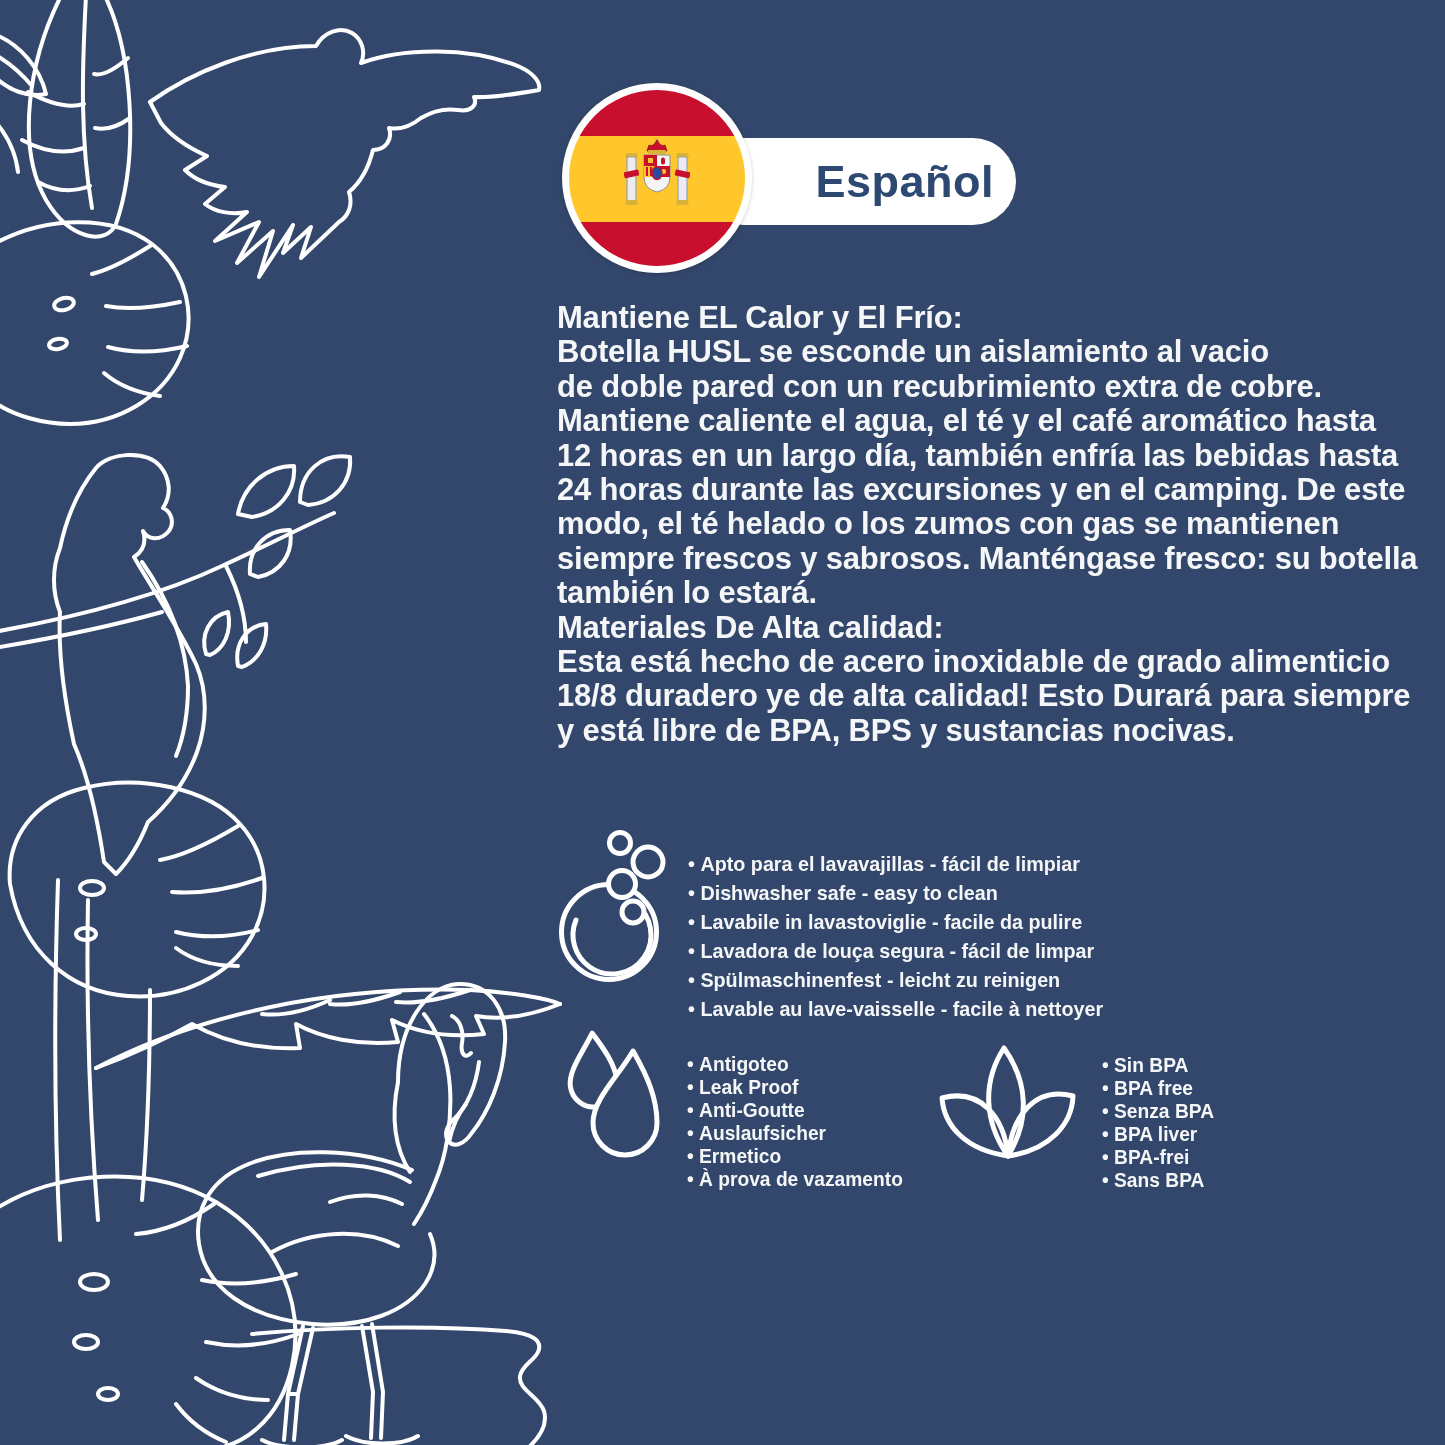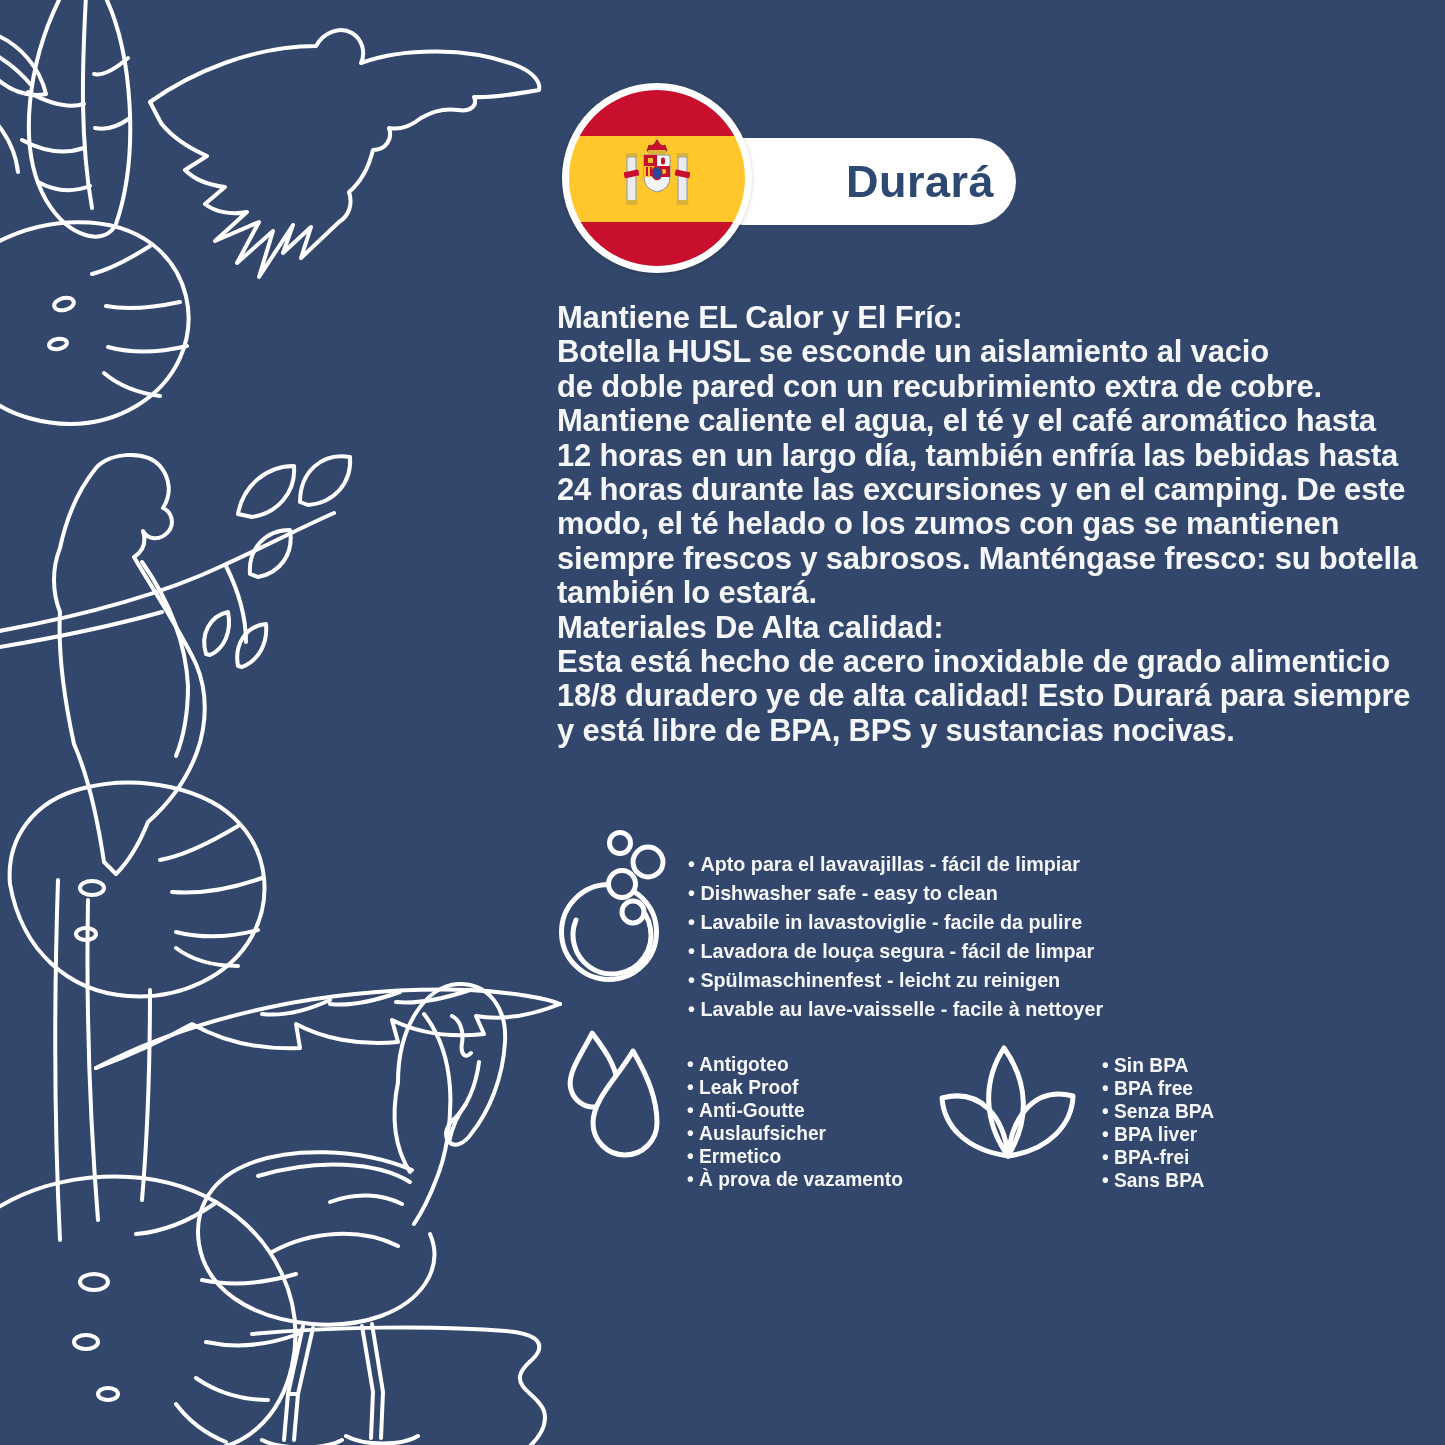--- a/index.html
+++ b/index.html
@@ -121,21 +121,21 @@
       <path d="M 303 1326 L 288 1394 L 284 1440 M 313 1328 L 298 1394 L 294 1440 M 288 1394 L 298 1394"></path>
       <path d="M 362 1326 L 373 1392 L 371 1438 M 372 1324 L 383 1392 L 381 1438"></path>
       <path d="M 262 1440 C 282 1450 324 1450 342 1440 M 346 1436 C 364 1446 402 1446 418 1436"></path>
     </g>
     <g>
       <path d="M 252 1334 C 330 1327 432 1325 506 1331 C 533 1333 543 1341 538 1352 C 534 1361 522 1365 520 1376 C 518 1390 539 1396 544 1411 C 548 1425 539 1438 528 1448"></path>
     </g>
   </svg>
 
   <div class="pill">
-    <span>Durará</span>
+    <span>Español</span>
   </div>
   <div class="flag-badge">
     <div class="flag-inner">
       <div class="stripe-red-top"></div>
       <div class="stripe-yellow"></div>
       <div class="stripe-red-bottom"></div>
     </div>
     <svg class="emblem" width="66" height="82" viewBox="0 0 66 82">
       <rect x="1.5" y="16" width="12" height="5" rx="1" fill="#d9b23a"></rect>
       <rect x="52.5" y="16" width="12" height="5" rx="1" fill="#d9b23a"></rect>

